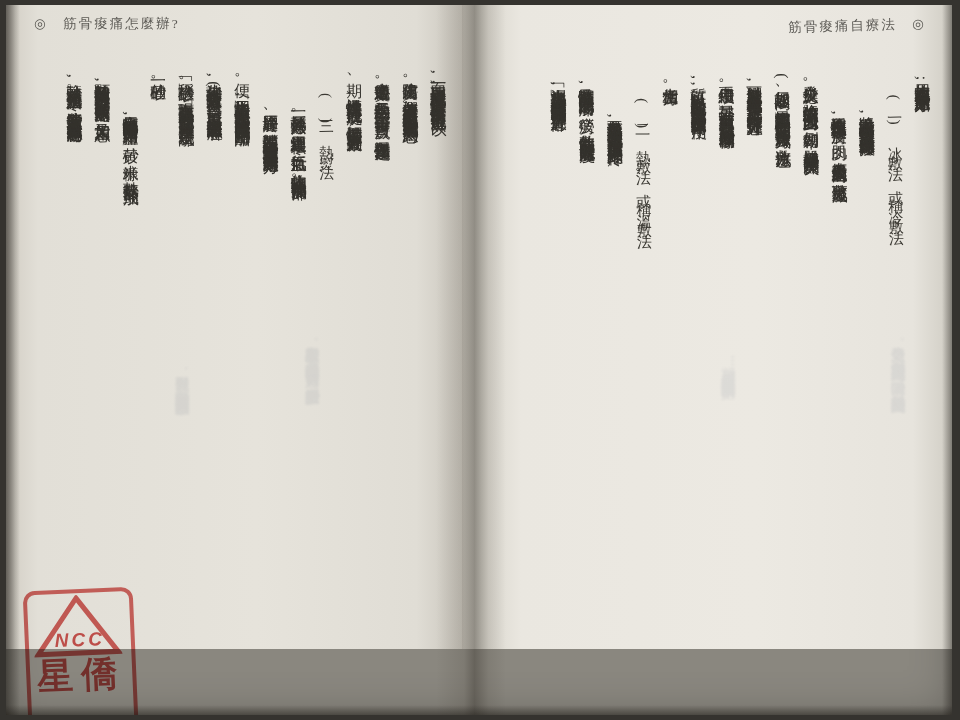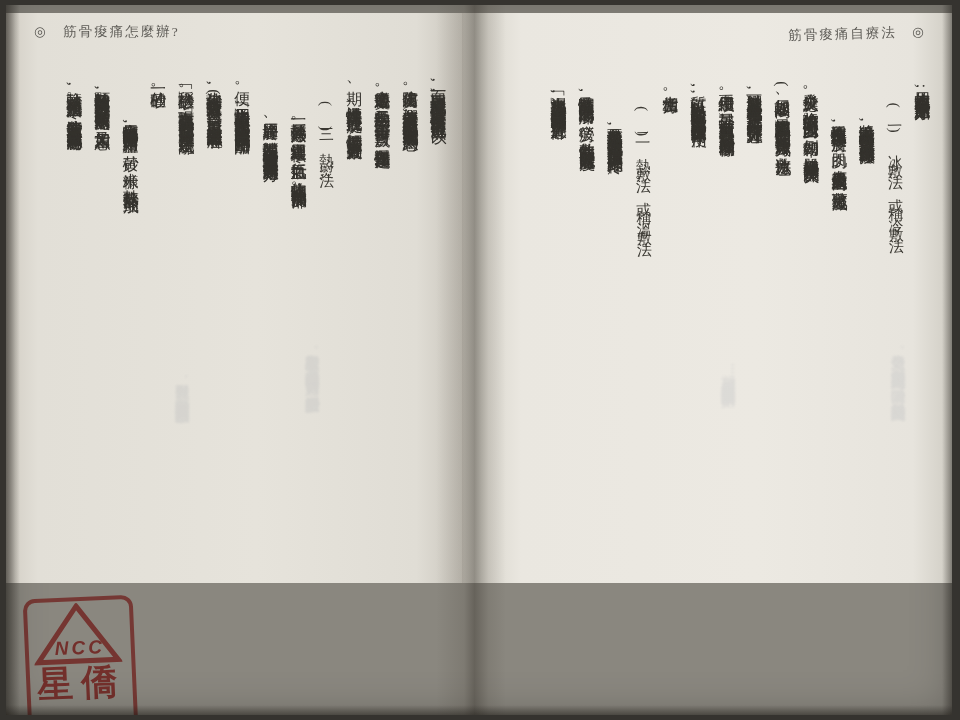--- a/index.html
+++ b/index.html
@@ -6,21 +6,21 @@
   body{
     width:960px;height:720px;overflow:hidden;
     background:#35332f;
     font-family:"Liberation Serif","DejaVu Serif",serif;
   }
   .photo{
     position:absolute;left:6px;top:5px;width:946px;height:710px;
     overflow:hidden;background:#8a877f;
     box-shadow:inset 0 0 40px rgba(0,0,0,.25);
   }
-  .page{position:absolute;top:8px;height:570px;}
+  .page{position:absolute;top:0;height:644px;}
   .page-left{
     left:0;width:456px;
     background:linear-gradient(90deg,#b7b3aa 0,#d6d2c9 2%,#e2dfd7 7%,#e6e3db 55%,#e0ddd5 90%,#c9c5bc 100%);
   }
   .page-right{
     left:456px;width:490px;
     background:linear-gradient(90deg,#bcb8af 0,#d9d6cd 4%,#eae7e0 12%,#ece9e2 60%,#e7e4dd 92%,#cfccc3 100%);
   }
   .gutter{
     position:absolute;left:430px;top:0;width:70px;height:710px;

